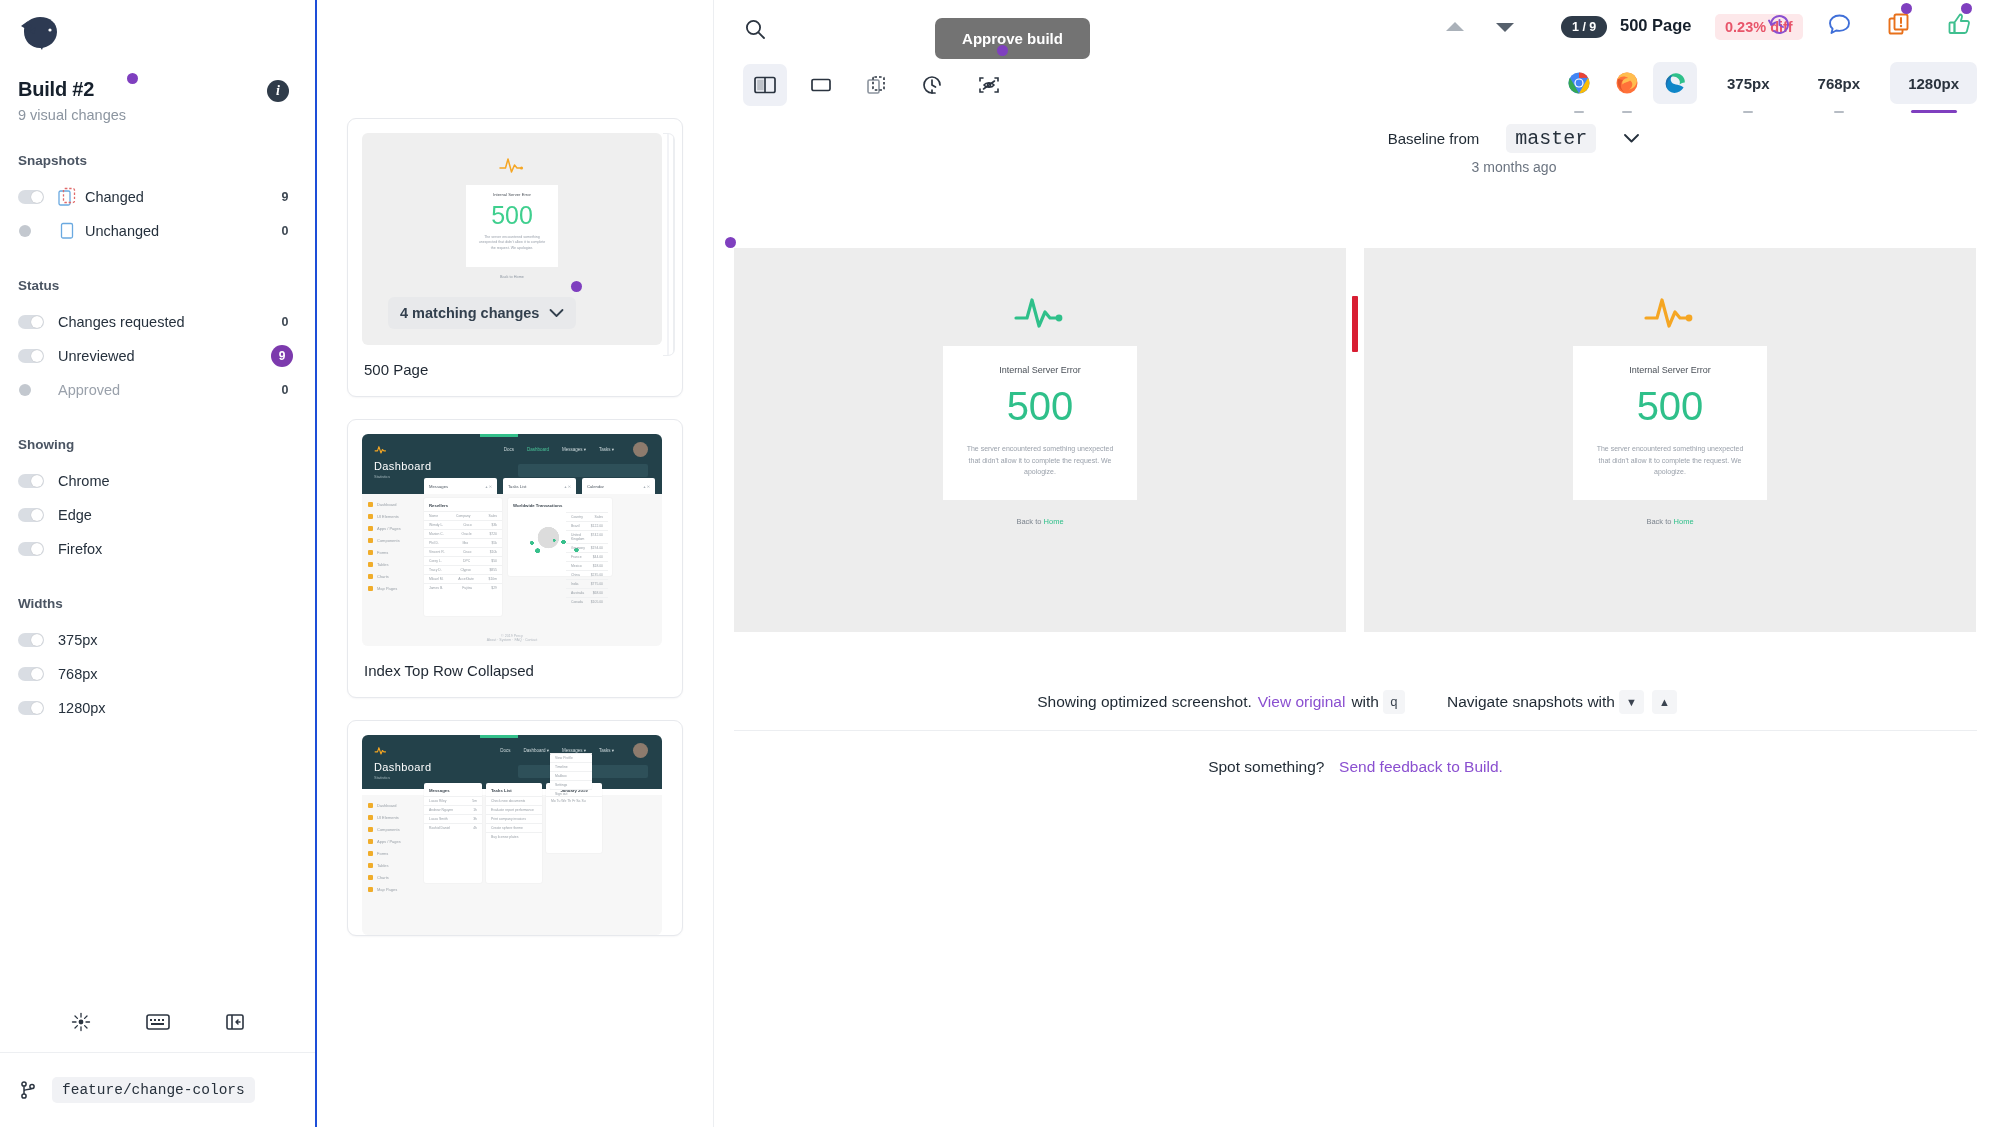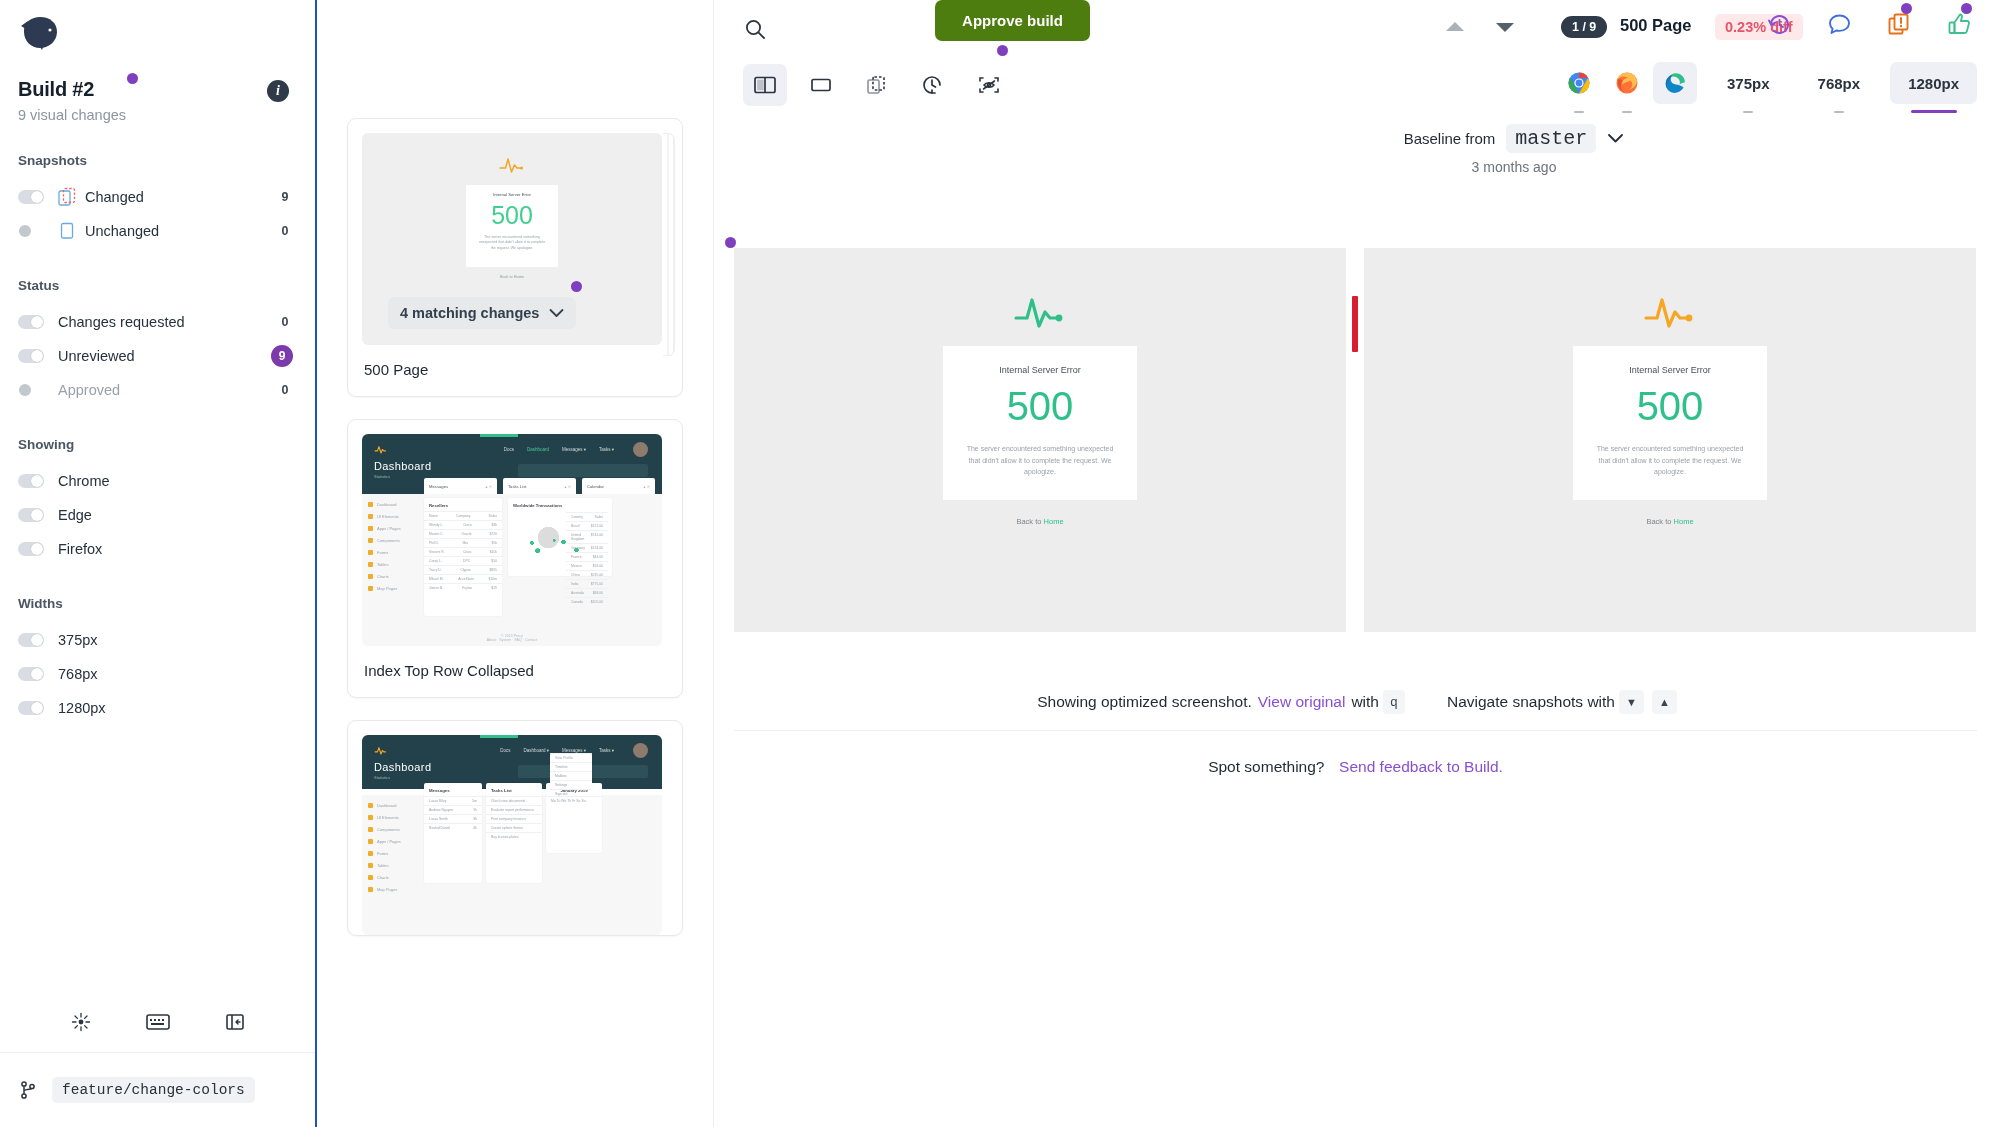--- a/index.html
+++ b/index.html
@@ -181,22 +181,22 @@
 
   
   .main { flex: 1 1 auto; height: 1127px; position: relative; background:#fff; }
 
   .topbar {
     height: 58px; display: flex; align-items: center; position: relative;
     padding-left: 28px;
   }
   .search-icon-btn { width: 26px; height: 26px; display:flex; align-items:center; justify-content:center; }
   .approve-btn {
-    position: absolute; left: 221px; top: 0;
-    background: #4d7c0f; color: #fff; border: none; border-radius: 7px;
+    position: absolute; left: 221px; top: 18px;
+    background: #737373; color: #fff; border: none; border-radius: 7px;
     font-size: 15px; font-weight: bold; width: 155px; height: 41px;
     font-family: "Liberation Sans", sans-serif; cursor: pointer;
     display:flex; align-items:center; justify-content:center;
   }
   .approve-dot {
     position: absolute; left: 283px; top: 45px;
     width: 11px; height: 11px; border-radius: 50%; background: #7f3fbf;
   }
   .nav-arrows { position: absolute; left: 728px; top: 14px; display: flex; gap: 24px; }
   .arrow-btn { width: 26px; height: 26px; display:flex; align-items:center; justify-content:center; }
@@ -244,21 +244,21 @@
   .width-btn.active { background: #eef0f6; }
   .width-under {
     position: absolute; bottom: -9px; left: 50%; transform: translateX(-50%);
     width: 46px; height: 3px; background: #7f3fbf; border-radius: 2px;
   }
   .width-under.grey { width: 10px; height: 2px; background: #b6bcc4; }
 
   
   .comparebar { height: 56px; position: relative; }
   .cb-block { position: absolute; text-align: center; }
-  .cb-line1 { font-size: 15px; color: #1f2933; display: flex; align-items: center; gap: 11px; justify-content: center; text-align: right; }
+  .cb-line1 { font-size: 15px; color: #1f2933; display: flex; align-items: center; gap: 27px; justify-content: center; text-align: right; }
   .cb-chip {
     background: #f1f2f5; border-radius: 5px; padding: 3px 9px;
     font-family: "Liberation Mono", monospace; font-size: 20px; color: #27313c;
   }
   .cb-line2 { font-size: 14px; color: #6b7480; margin-top: 6px; }
 
   
   .panes { position: absolute; left: 20px; right: 22px; top: 248px; height: 384px; }
   .pane {
     position: absolute; top: 0; bottom: 0;

